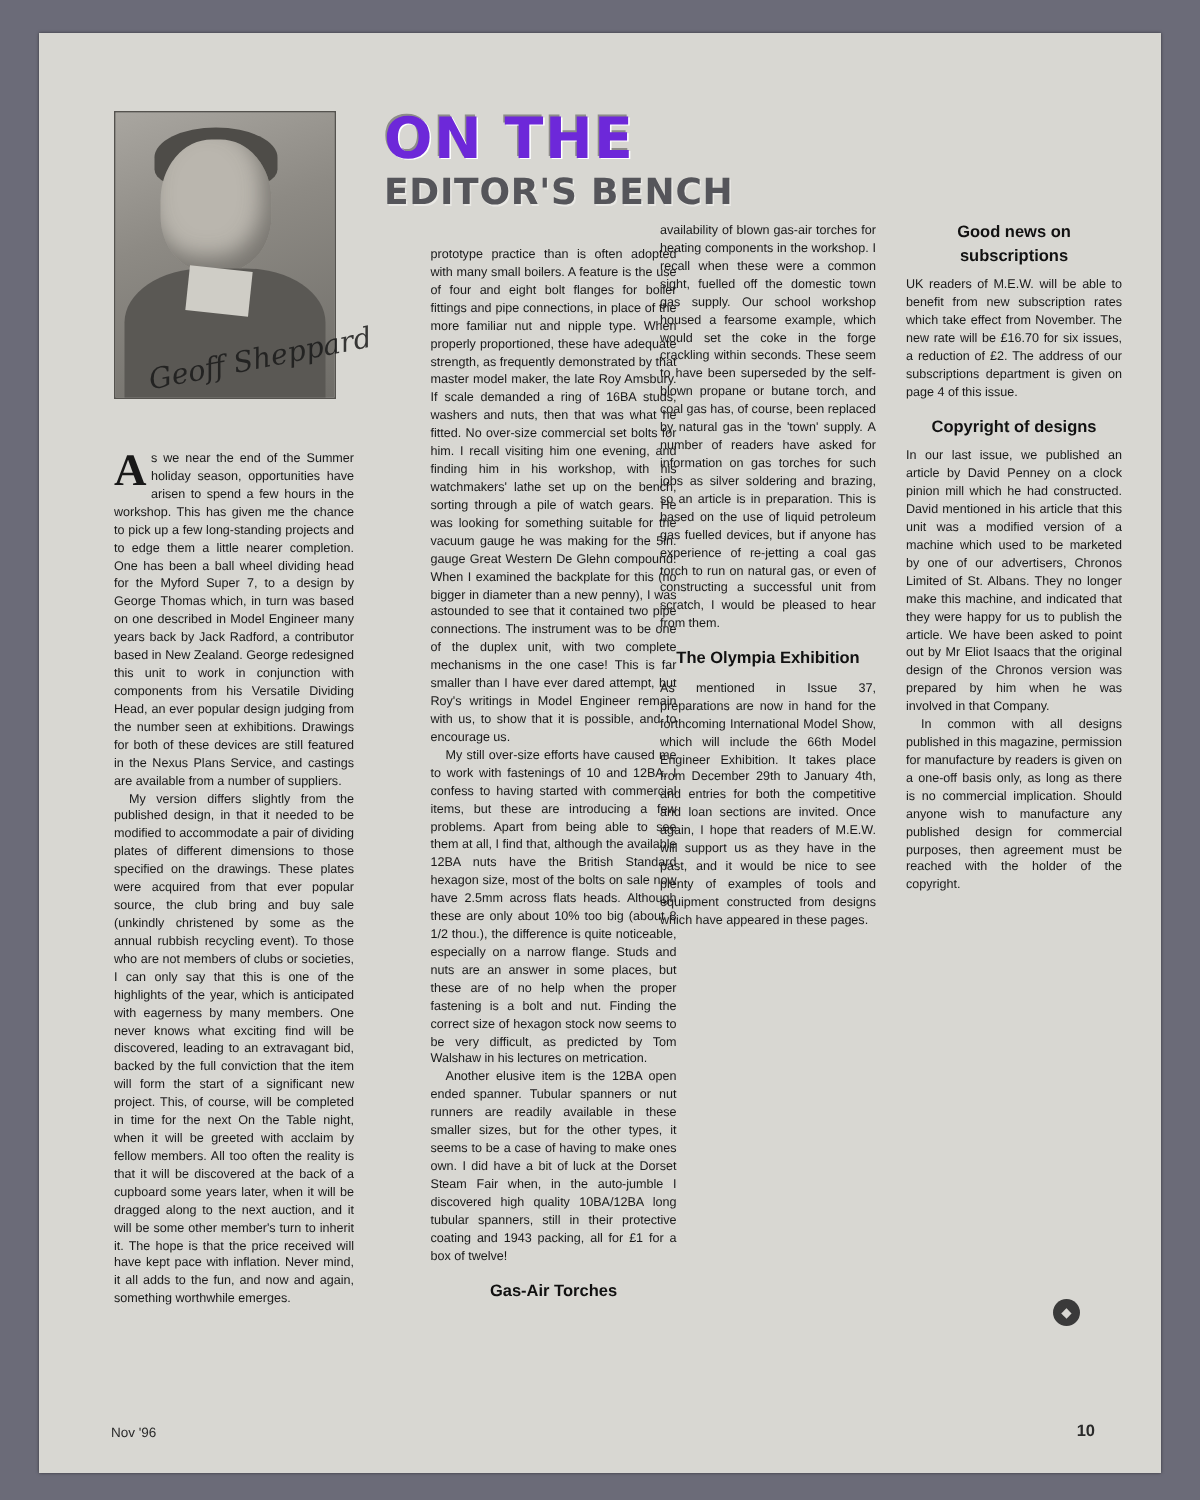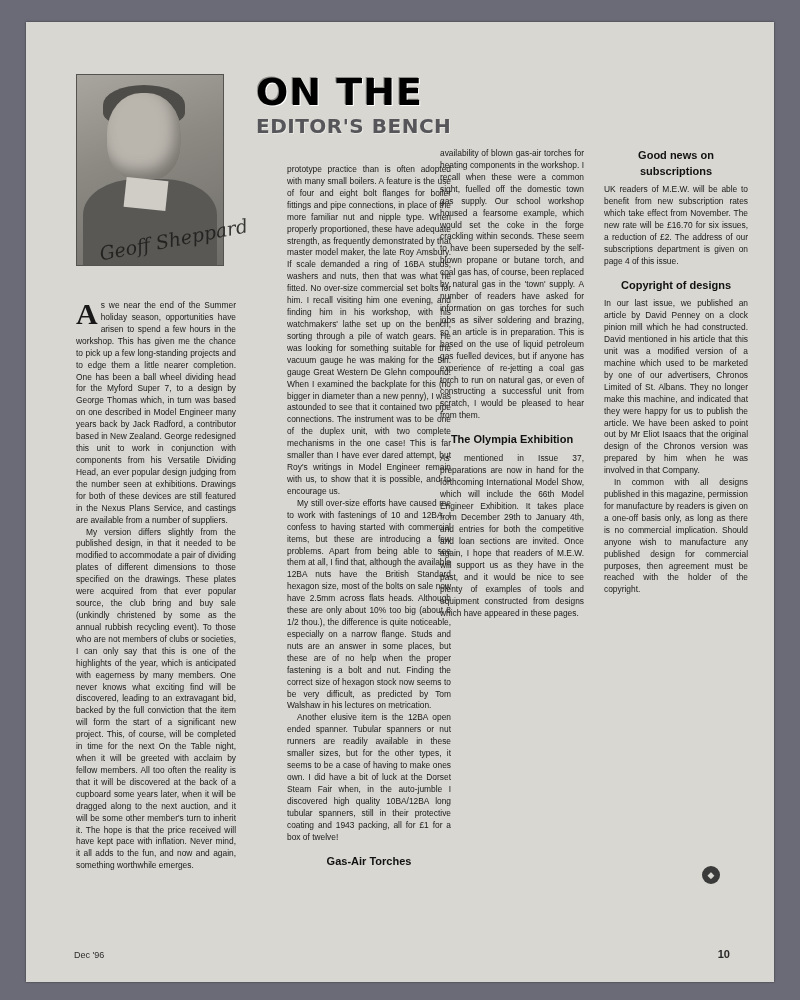--- a/index.html
+++ b/index.html
@@ -34,27 +34,27 @@
   .masthead {
     position: absolute;
     left: 206px;
     top: 22px;
     width: 260px;
   }
   .masthead .line1 {
     font-size: 38px;
     font-weight: bold;
     letter-spacing: 1px;
-    color: #000000;
+    color: #6d28d9;
     text-shadow: 1px 1px 0 #ffffff, -1px -1px 0 #8e8d89;
     line-height: 0.95;
     font-family: "DejaVu Sans", sans-serif;
   }
   .masthead .line2 {
-    font-size: 20px;
+    font-size: 24px;
     font-weight: bold;
     letter-spacing: 0.5px;
     color: #55555a;
     text-shadow: 1px 1px 0 #e9e8e4;
     margin-top: 4px;
     font-family: "DejaVu Sans", sans-serif;
   }
 
   
   .portrait {
@@ -228,15 +228,15 @@
         <p class="first">UK readers of M.E.W. will be able to benefit from new subscription rates which take effect from November. The new rate will be £16.70 for six issues, a reduction of £2. The address of our subscriptions department is given on page 4 of this issue.</p>
         <h3>Copyright of designs</h3>
         <p class="first">In our last issue, we published an article by David Penney on a clock pinion mill which he had constructed. David mentioned in his article that this unit was a modified version of a machine which used to be marketed by one of our advertisers, Chronos Limited of St. Albans. They no longer make this machine, and indicated that they were happy for us to publish the article. We have been asked to point out by Mr Eliot Isaacs that the original design of the Chronos version was prepared by him when he was involved in that Company.</p>
         <p>In common with all designs published in this magazine, permission for manufacture by readers is given on a one-off basis only, as long as there is no commercial implication. Should anyone wish to manufacture any published design for commercial purposes, then agreement must be reached with the holder of the copyright.</p>
       </div>
     </div>
 
     <div class="endmark">◆</div>
   </div>
 
-  <div class="footer-date">Dec '96</div>
+  <div class="footer-date">Nov '96</div>
   <div class="footer-page">10</div>
 </div>
 
 </body></html>

